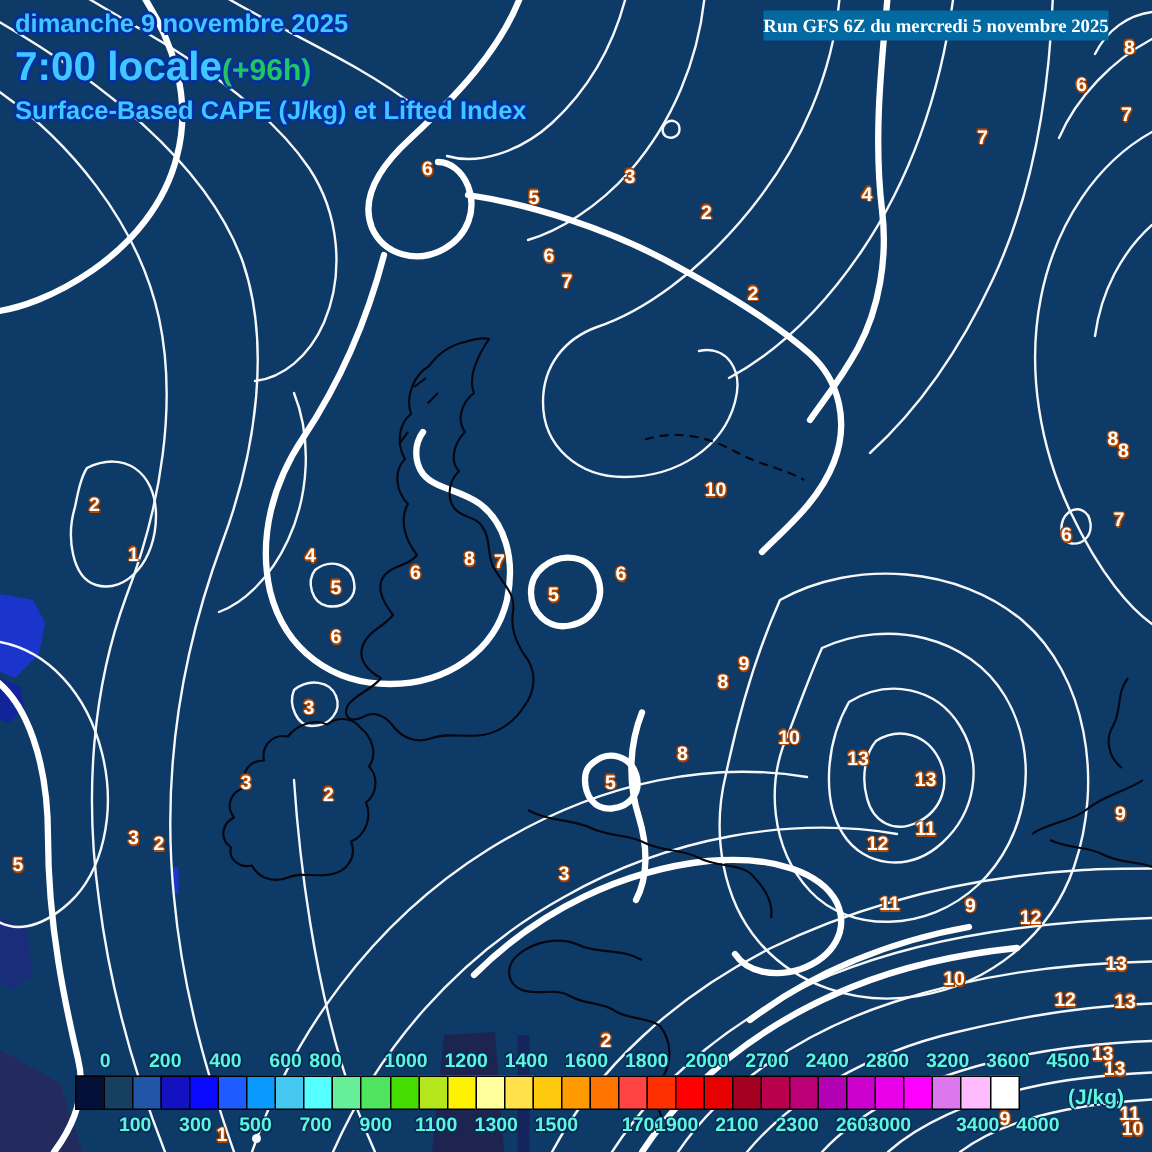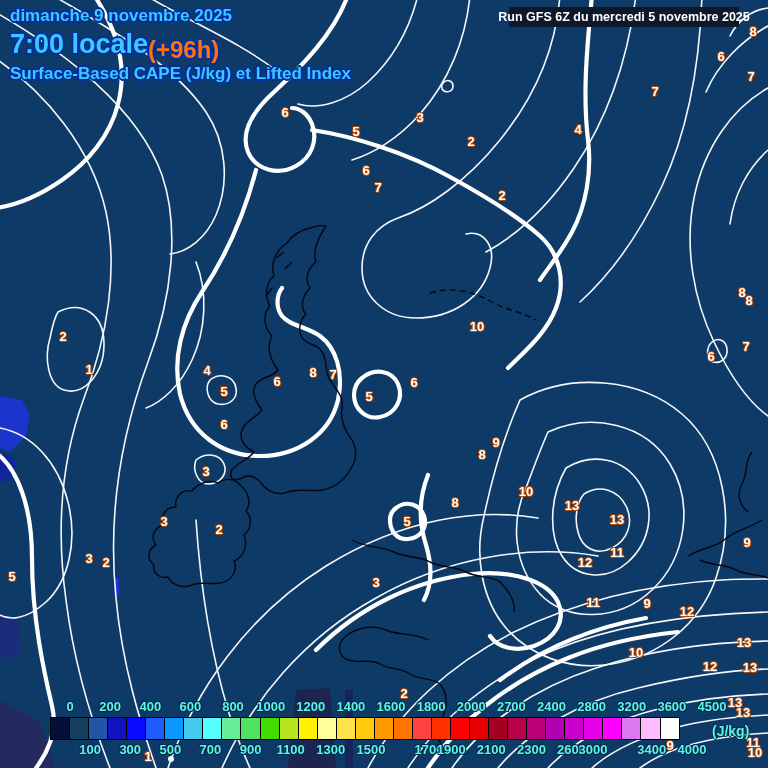--- a/index.html
+++ b/index.html
@@ -7,26 +7,26 @@
           background:#0e3a68;font-family:"Liberation Sans",sans-serif;}
   #map-svg{position:absolute;left:0;top:0;}
 
   
   .hdr{position:absolute;left:10px;font-weight:bold;color:#41c7ff;
        text-shadow:-2px 0 0 #0030a0,2px 0 0 #0030a0,0 -2px 0 #0030a0,0 2px 0 #0030a0,
                    -1px -1px 0 #0030a0,1px 1px 0 #0030a0,1px -1px 0 #0030a0,-1px 1px 0 #0030a0;
        white-space:nowrap;}
   #date-line{top:6px;font-size:17px;text-align:center;}
   #time-line{top:29px;font-size:27px;}
-  #offset-line{position:absolute;left:148px;top:36px;font-weight:bold;font-size:24px;color:#f97316;
+  #offset-line{position:absolute;left:148px;top:36px;font-weight:bold;font-size:20px;color:#22c55e;
        text-shadow:-2px 0 0 #0030a0,2px 0 0 #0030a0,0 -2px 0 #0030a0,0 2px 0 #0030a0;white-space:nowrap;}
   #subtitle-line{top:64px;font-size:17px;}
 
-  #run-box{position:absolute;left:509px;top:7px;width:230px;height:20px;background:#0f172a;
-           display:flex;align-items:center;justify-content:center;}
+  #run-box{position:absolute;left:509px;top:7px;width:230px;height:20px;background:#0369a1;
+           display:flex;align-items:center;justify-content:center;font-family:Liberation Serif, serif;}
   #run-box span{color:#fff;font-weight:bold;font-size:12.5px;white-space:nowrap;}
 
   
   .mlabel{position:absolute;transform:translate(-50%,-55%);font-weight:bold;font-size:13px;color:#fff;
         text-shadow:-1px 0 0 #b34a00,1px 0 0 #b34a00,0 -1px 0 #b34a00,0 1px 0 #b34a00,
                     -1px -1px 0 #8a3400,1px 1px 0 #8a3400;white-space:nowrap;}
 
   
   #colorbar{position:absolute;left:50px;top:717px;height:23px;display:flex;}
   .cbcell{flex:0 0 20.06px;height:23px;border:1px solid #000;margin-right:-1px;box-sizing:border-box;}
@@ -231,21 +231,21 @@
     </div>
   <div id="colorbar-ticks">
       <span class="cblabel above" style="left: 70.06px;">0</span>
       <span class="cblabel below" style="left: 90.12px;">100</span>
       <span class="cblabel above" style="left: 110.18px;">200</span>
       <span class="cblabel below" style="left: 130.24px;">300</span>
       <span class="cblabel above" style="left: 150.3px;">400</span>
       <span class="cblabel below" style="left: 170.36px;">500</span>
       <span class="cblabel above" style="left: 190.42px;">600</span>
       <span class="cblabel below" style="left: 210.48px;">700</span>
-      <span class="cblabel above" style="left: 233px;">800</span>
+      <span class="cblabel above" style="left: 217px;">800</span>
       <span class="cblabel below" style="left: 250.6px;">900</span>
       <span class="cblabel above" style="left: 270.66px;">1000</span>
       <span class="cblabel below" style="left: 290.72px;">1100</span>
       <span class="cblabel above" style="left: 310.78px;">1200</span>
       <span class="cblabel below" style="left: 330.84px;">1300</span>
       <span class="cblabel above" style="left: 350.9px;">1400</span>
       <span class="cblabel below" style="left: 370.96px;">1500</span>
       <span class="cblabel above" style="left: 391.02px;">1600</span>
       <span class="cblabel below" style="left: 429px;">1700</span>
       <span class="cblabel above" style="left: 431.14px;">1800</span>

